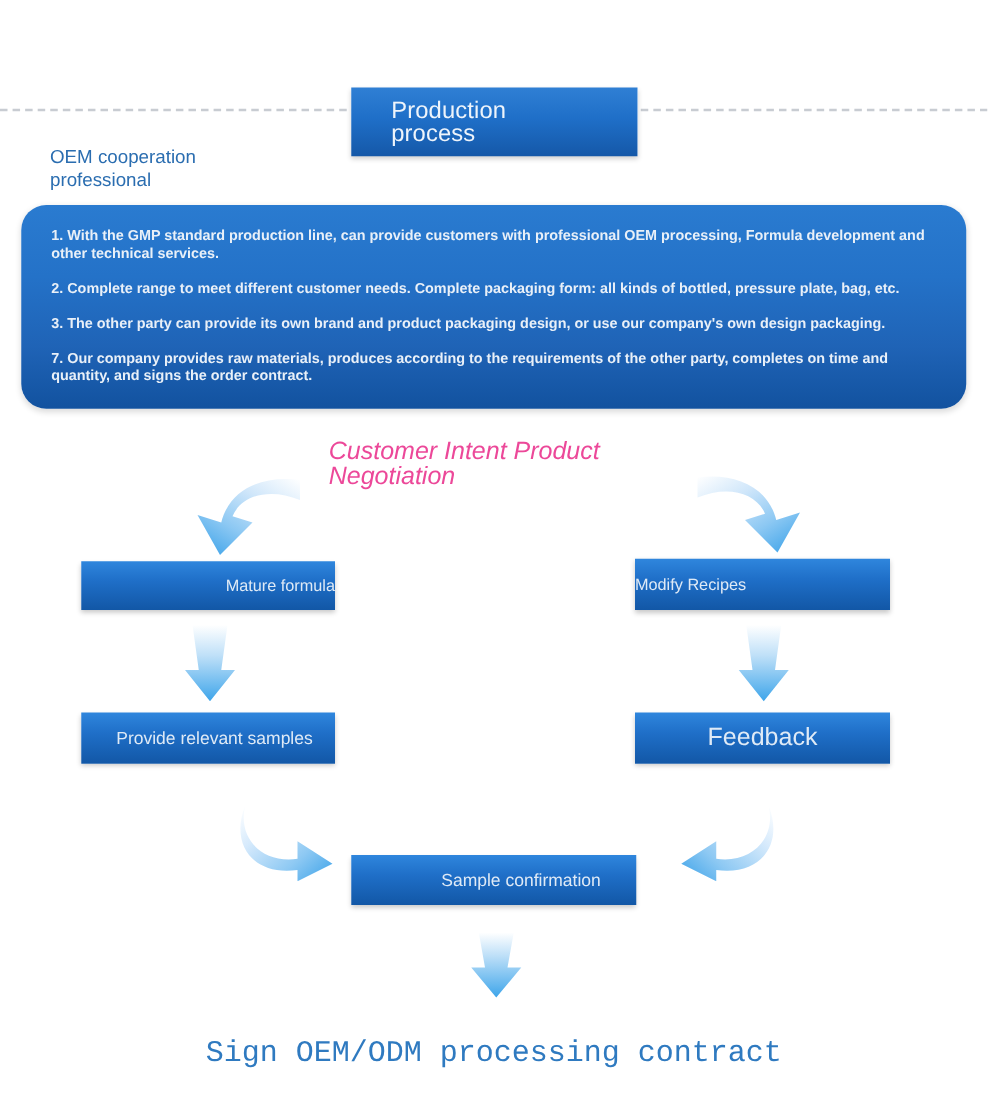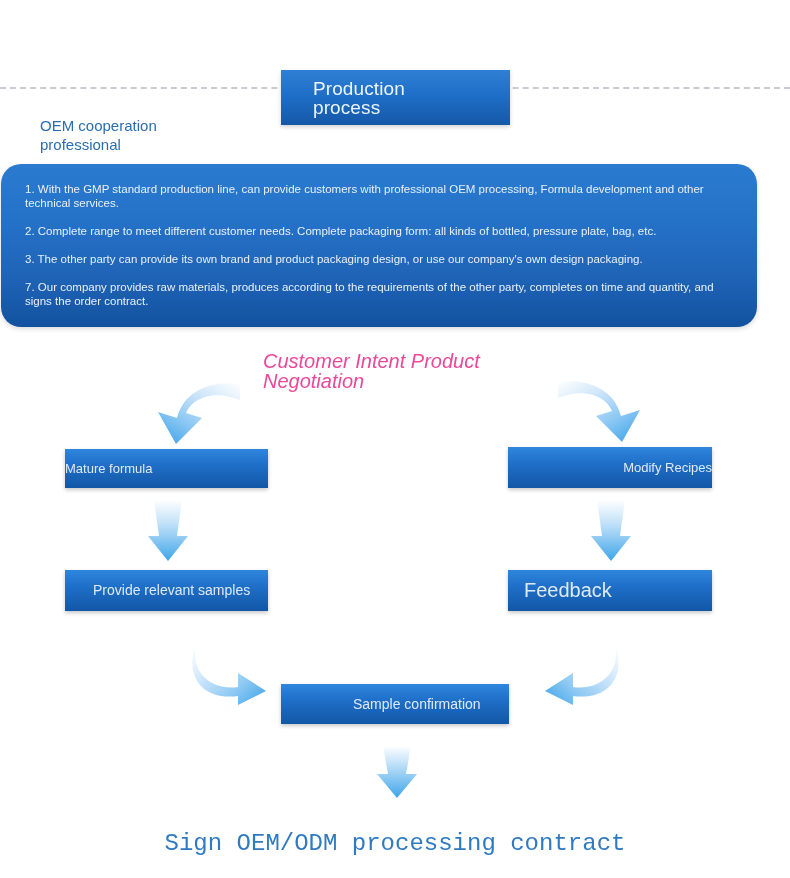--- a/index.html
+++ b/index.html
@@ -30,25 +30,26 @@
   .title-banner .l2 { display:block; }
 
   
   .section-caption {
     position:absolute; left:40px; top:116px; width:200px;
     color:#2a6db0; font-size:15px; line-height:19px;
   }
 
   
   .desc-panel {
-    position:absolute; left:1px; top:164px; width:756px; height:163px;
+    position:absolute; left:17px; top:164px; width:756px; height:163px;
     border-radius:20px;
     background:linear-gradient(to bottom,#2a7bd0 0%,#2472c8 35%,#1f63b6 70%,#12529f 100%);
     box-shadow:0 2px 5px rgba(0,0,0,.15);
     padding:18px 26px 0 24px;
+    font-weight:bold;
   }
   .desc-panel p {
     color:#e9f0f8; font-size:11.5px; line-height:14px;
     margin-bottom:14px;
   }
   .desc-panel p:last-child { margin-bottom:0; }
 
   
   .mid-heading {
     position:absolute; left:263px; top:351px; width:270px;
@@ -66,23 +67,23 @@
   .pbox .txt { width:100%; padding-left:24px; line-height:17px; }
 
   .box-mature  { left:65px;  top:449px; width:203px; height:39px; font-size:13px; }
   .box-modify  { left:508px; top:447px; width:204px; height:41px; font-size:13px; }
   .box-samples { left:65px;  top:570px; width:203px; height:41px; font-size:14px; }
   .box-feedback{ left:508px; top:570px; width:204px; height:41px; font-size:20px; }
   .box-sample-confirm { left:281px; top:684px; width:228px; height:40px; font-size:14px; }
 
   .box-samples .txt { padding-left:28px; }
   .box-sample-confirm .txt { padding-left:72px; }
-  .box-feedback .txt { padding-left:16px; text-align:left; }
-  .box-mature .txt  { padding-left:0; text-align:left; }
-  .box-modify .txt  { padding-left:0; text-align:right; }
+  .box-feedback .txt { padding-left:0; text-align:center; }
+  .box-mature .txt  { padding-left:0; text-align:right; }
+  .box-modify .txt  { padding-left:0; text-align:left; }
 
   
   .bottom-statement {
     position:absolute; left:0; top:829px; width:790px;
     text-align:center; color:#2f7ac0;
     font-size:24px; line-height:30px;font-family:Liberation Mono, monospace;
   }
 
   
   .arrow { position:absolute; }

